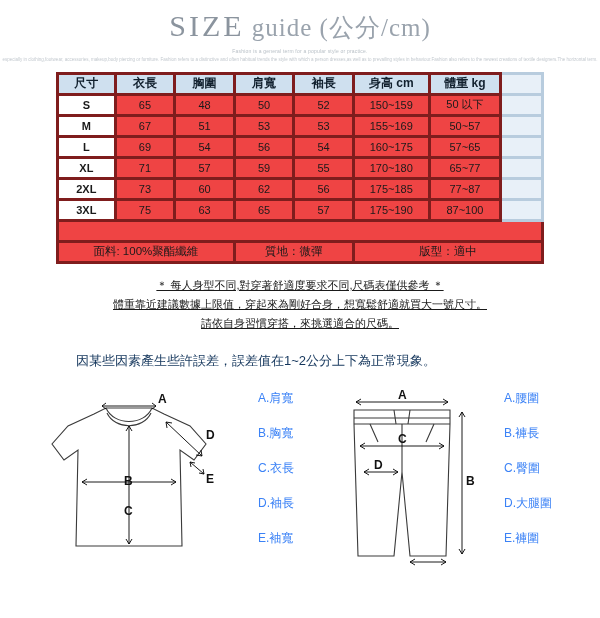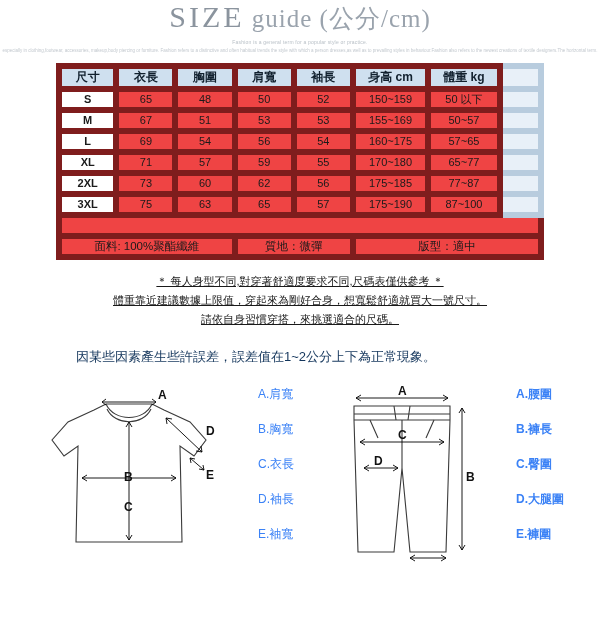--- a/index.html
+++ b/index.html
@@ -10,21 +10,21 @@
     background: #ffffff;
     font-family: "Liberation Sans", sans-serif;
     color: #1a1a1a;
     position: relative;
     overflow: hidden;
   }
 
   
   .header {
     text-align: center;
-    padding-top: 0;
+    padding-top: 9px;
   }
   .header .title {
     font-family: "Liberation Serif", serif;
     font-size: 25px;
     color: #9aa3ad;
     letter-spacing: 1px;
   }
   .header .title .big {
     font-size: 30px;
     letter-spacing: 3px;
@@ -47,21 +47,21 @@
   .table-wrap {
     margin: 8px auto 0 auto;
     width: 488px;
   }
   table.size {
     border-collapse: collapse;
     width: 100%;
     font-size: 11px;
   }
   table.size td, table.size th {
-    border: 6px solid #7f1d1d;
+    border: 3px solid #7f1d1d;
     height: 21px;
     text-align: center;
     font-weight: normal;
     padding: 0;
   }
   table.size thead td {
     background: #cfe0ef;
     font-weight: bold;
     font-size: 12px;
     color: #11202e;
@@ -126,21 +126,21 @@
   .diag.right { left: 310px; }
   .legend {
     position: absolute;
     top: 6px;
     font-size: 12px;
     line-height: 1;
     color: #3b82f6;
   }
   .legend div { margin-bottom: 23px; }
   .legend.left { left: 258px; }
-  .legend.right { left: 516px; font-weight: bold; }
+  .legend.right { left: 504px; }
   .lbl {
     position: absolute;
     font-size: 12px;
     font-weight: bold;
     color: #111;
   }
 </style>
 </head>
 <body>
 

